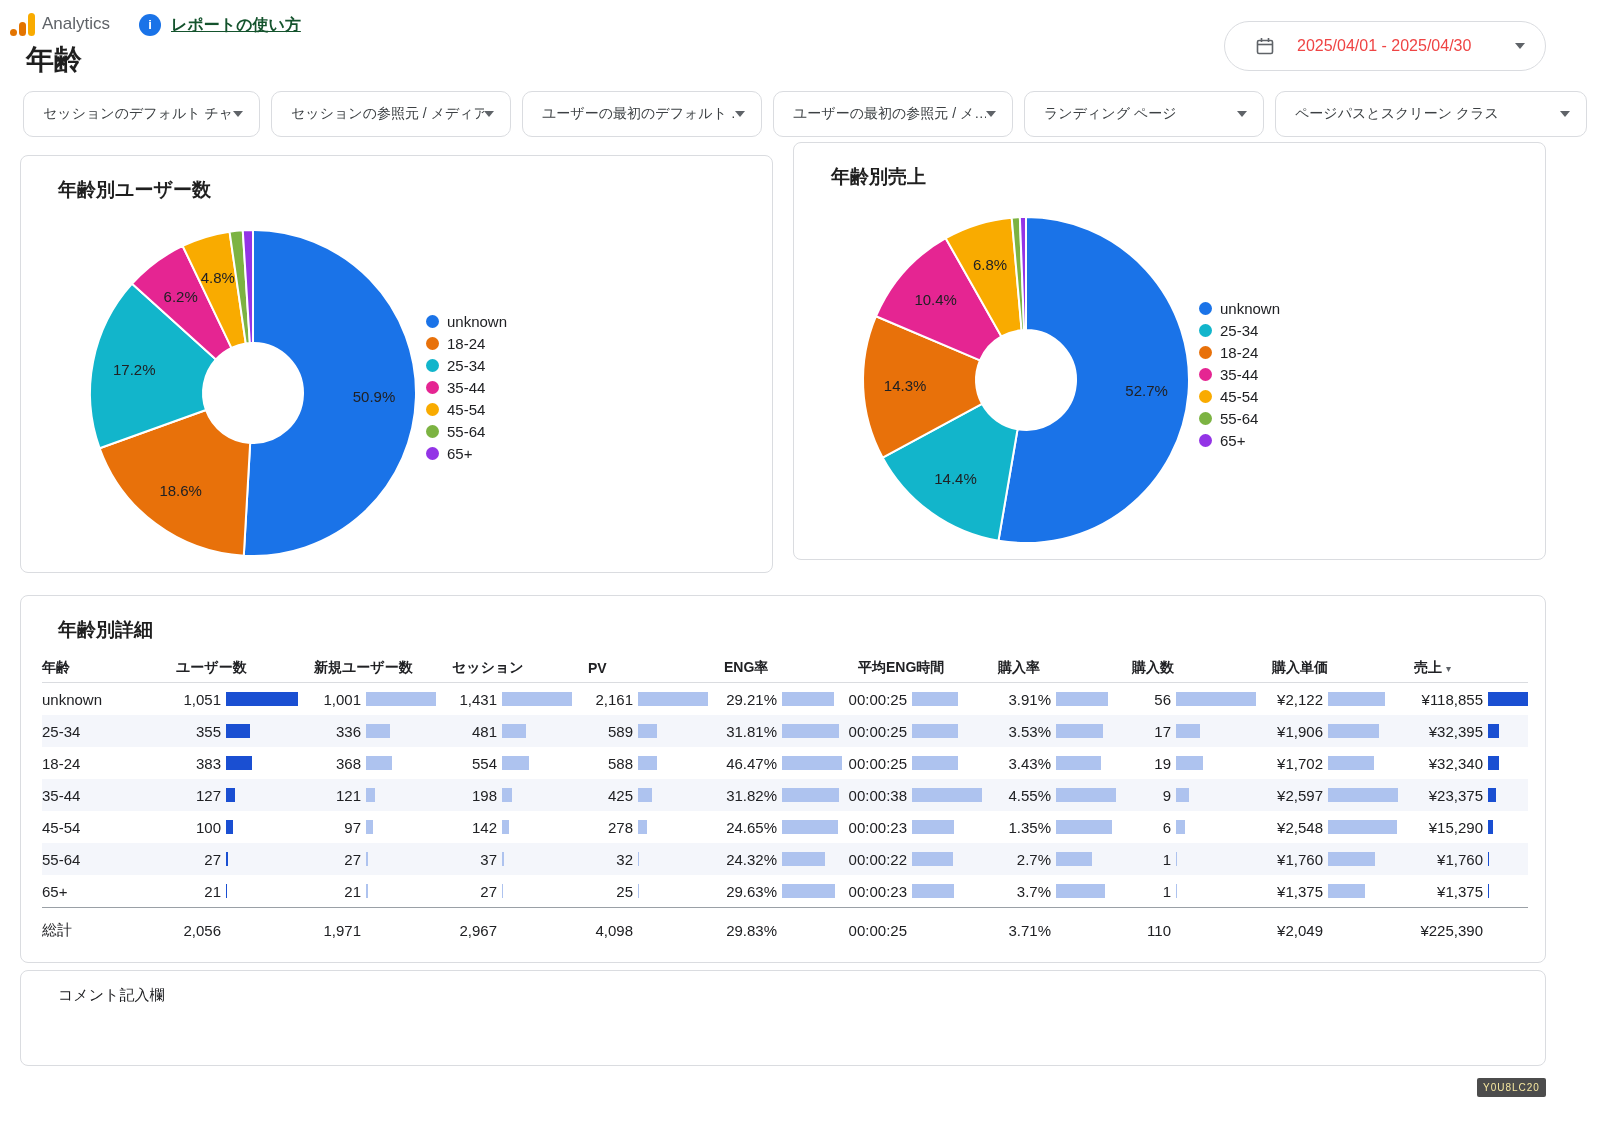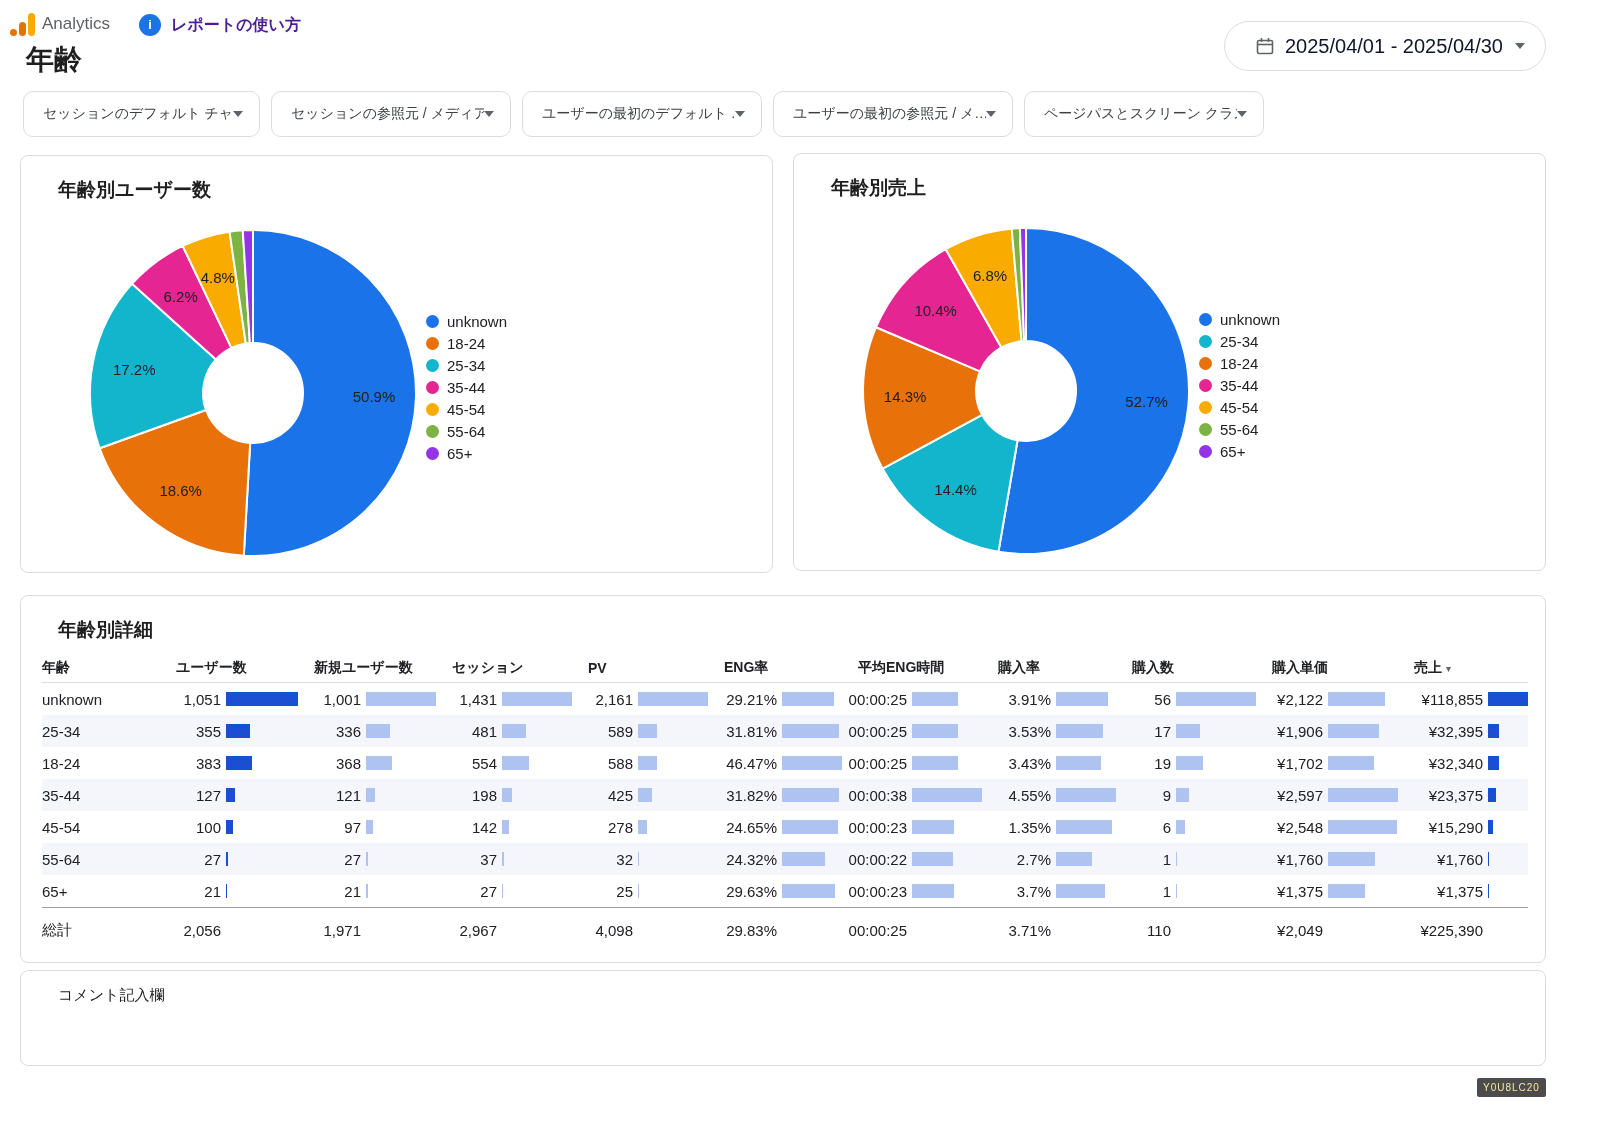--- a/index.html
+++ b/index.html
@@ -11,45 +11,45 @@
   .brand { position:absolute; left:10px; top:12px; display:flex; align-items:center; gap:7px; }
   .ga-logo { display:flex; align-items:flex-end; gap:2px; height:24px; }
   .ga-logo .dot  { width:7px; height:7px;  border-radius:50%;  background:#e37400; }
   .ga-logo .mid  { width:7px; height:14px; border-radius:4px; background:#e37400; }
   .ga-logo .tall { width:7px; height:23px; border-radius:4px; background:#f9ab00; }
   .brand-text { font-size:17px; color:#5f6368; }
 
   .help { position:absolute; left:139px; top:14px; display:flex; align-items:center; gap:10px; }
   .info-icon { width:22px; height:22px; border-radius:50%; background:#1a73e8; color:#fff;
                font-size:13px; font-weight:bold; text-align:center; line-height:22px; display:inline-block; cursor:pointer; }
-  .help-link { font-size:16px; font-weight:bold; color:#4c1d95; cursor:pointer; }
+  .help-link { font-size:16px; font-weight:bold; color:#14532d; text-decoration:underline; cursor:pointer; }
 
   .page-title { position:absolute; left:26px; top:41px; font-size:28px; font-weight:bold; color:#1f1f1f; }
 
   .date-picker { position:absolute; left:1224px; top:21px; width:322px; height:50px;
                  border:1px solid #dadce0; border-radius:25px; background:#fff;
                  display:flex; align-items:center; padding:0 20px 0 30px; cursor:pointer; }
   .date-picker .cal-icon { flex:none; }
-  .date-picker .date-text { margin-left:10px; font-size:20px; color:#0f172a; }
+  .date-picker .date-text { margin-left:22px; font-size:16px; color:#ef4444; }
   .caret { width:0; height:0; border-left:5px solid transparent; border-right:5px solid transparent;
            border-top:6px solid #5f6368; margin-left:auto; }
 
   
   .filters { position:absolute; left:23px; top:91px; display:flex; gap:11px; }
   .chip { height:46px; border:1px solid #dadce0; border-radius:10px; background:#fff;
           display:flex; align-items:center; padding:0 16px 0 19px; cursor:pointer; }
   .chip-label { font-size:14px; color:#3c4043; white-space:nowrap; overflow:hidden; }
   .chip:nth-of-type(1){ width:237px; } .chip:nth-of-type(2){ width:240px; }
   .chip:nth-of-type(3){ width:240px; } .chip:nth-of-type(4){ width:240px; }
   .chip:nth-of-type(5){ width:240px; } .chip:nth-of-type(6){ width:312px; }
 
   
   .card { position:absolute; background:#fff; border:1px solid #dadce0; border-radius:8px; }
   .card1 { left:20px;  top:155px; width:753px;  height:418px; }
-  .card2 { left:793px; top:153px; width:753px;  height:418px; }
+  .card2 { left:793px; top:142px; width:753px;  height:418px; }
   .table-card   { left:20px; top:595px; width:1526px; height:368px; }
   .comment-card { left:20px; top:970px; width:1526px; height:96px; cursor:text; }
   .card-title { position:absolute; left:37px; top:21px; font-size:19px; font-weight:bold; color:#1f1f1f; }
 
   .donut { position:absolute; left:62px; top:67px; }
   .slice-label { font-size:15px; fill:#202124; }
   .legend { position:absolute; left:405px; top:158px; display:flex; flex-direction:column; gap:7px; }
   .legend-item { display:flex; align-items:center; height:15px; }
   .legend-dot { width:13px; height:13px; border-radius:50%; flex:none; margin-right:8px; }
   .legend-label { font-size:15px; color:#202124; }
@@ -117,20 +117,24 @@
       <div class="chip">
         <span class="chip-label">セッションの参照元 / メディア</span>
         <span class="caret"></span>
       </div>
       <div class="chip">
         <span class="chip-label">ユーザーの最初のデフォルト …</span>
         <span class="caret"></span>
       </div>
       <div class="chip">
         <span class="chip-label">ユーザーの最初の参照元 / メ…</span>
+        <span class="caret"></span>
+      </div>
+      <div class="chip">
+        <span class="chip-label">ランディング ページ</span>
         <span class="caret"></span>
       </div>
       <div class="chip">
         <span class="chip-label">ページパスとスクリーン クラス</span>
         <span class="caret"></span>
       </div>
     </div>
 
   <div class="card card1">
     <div class="card-title">年齢別ユーザー数</div>

